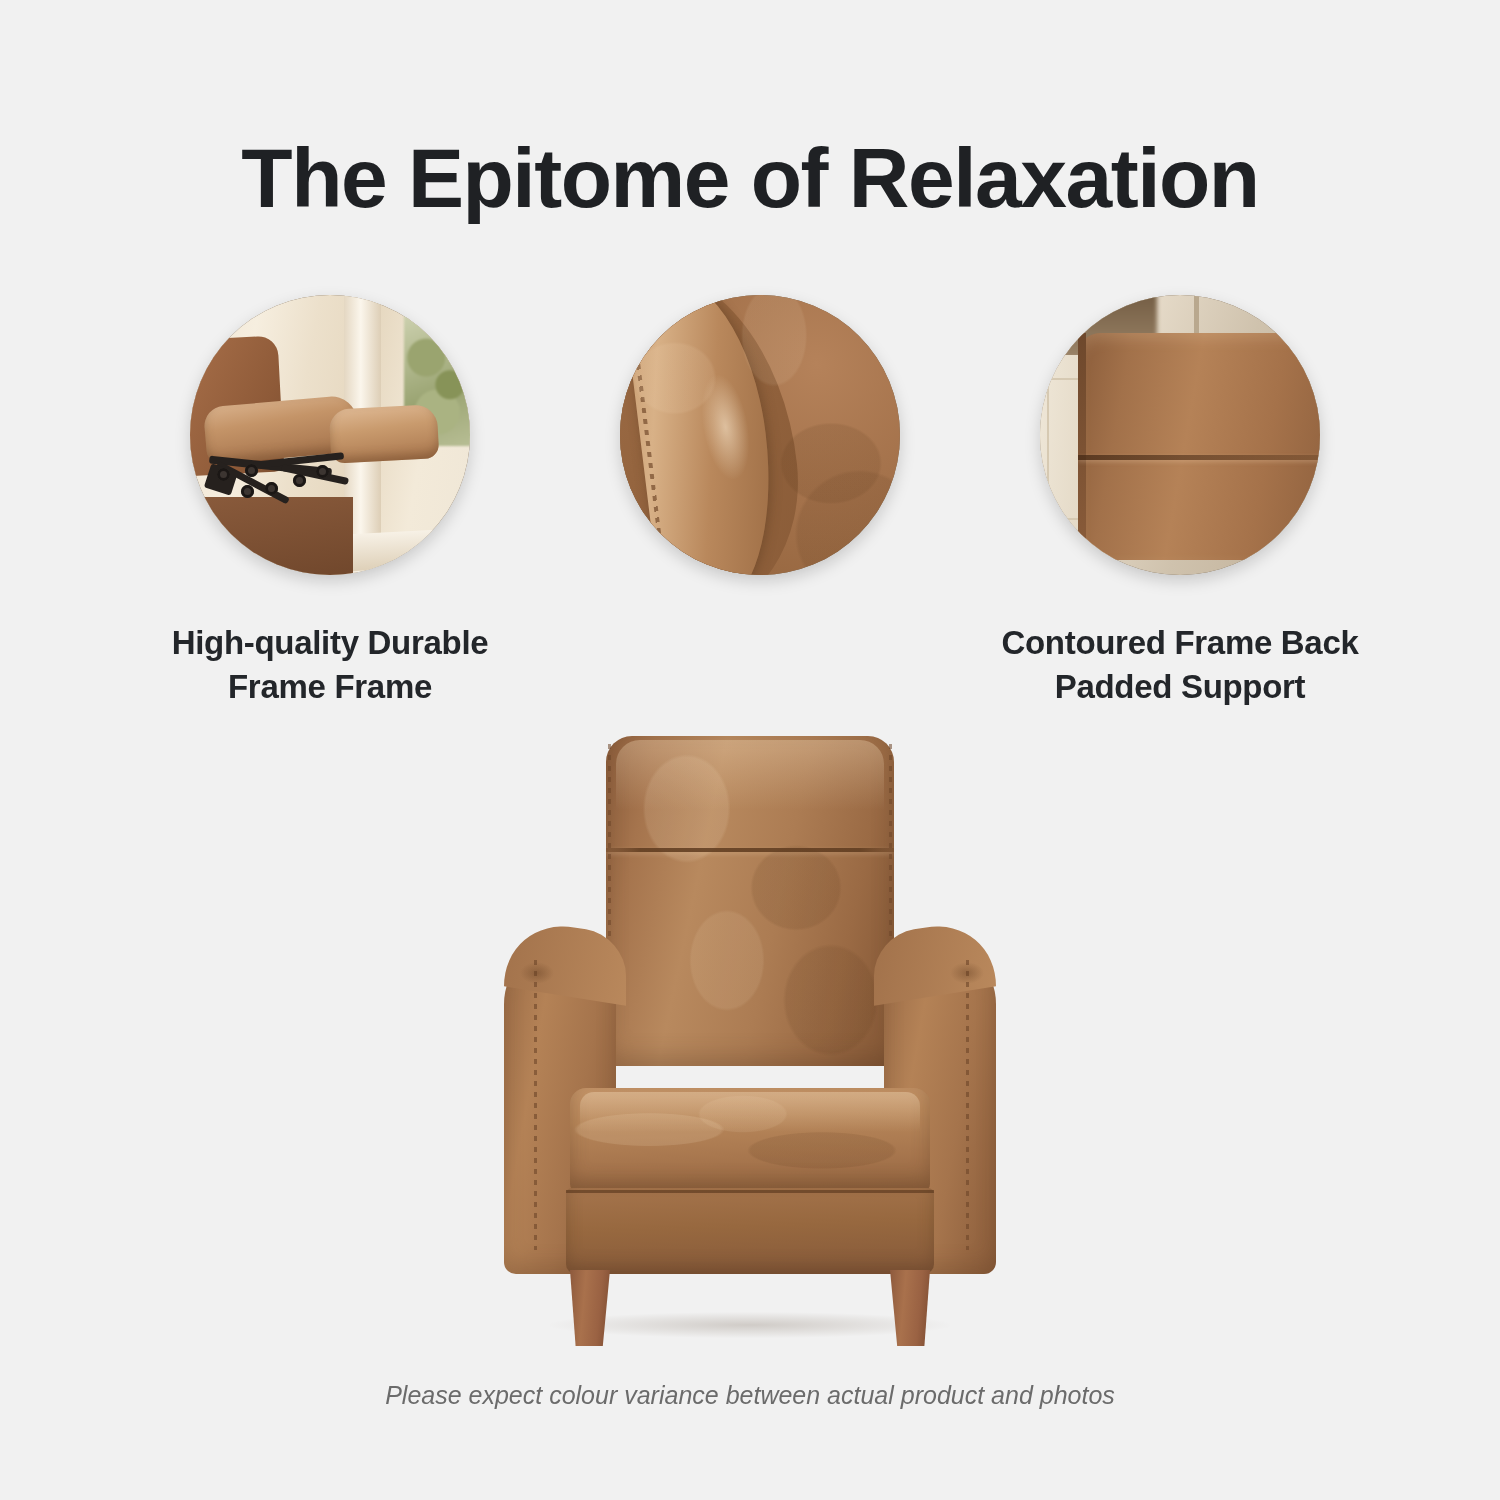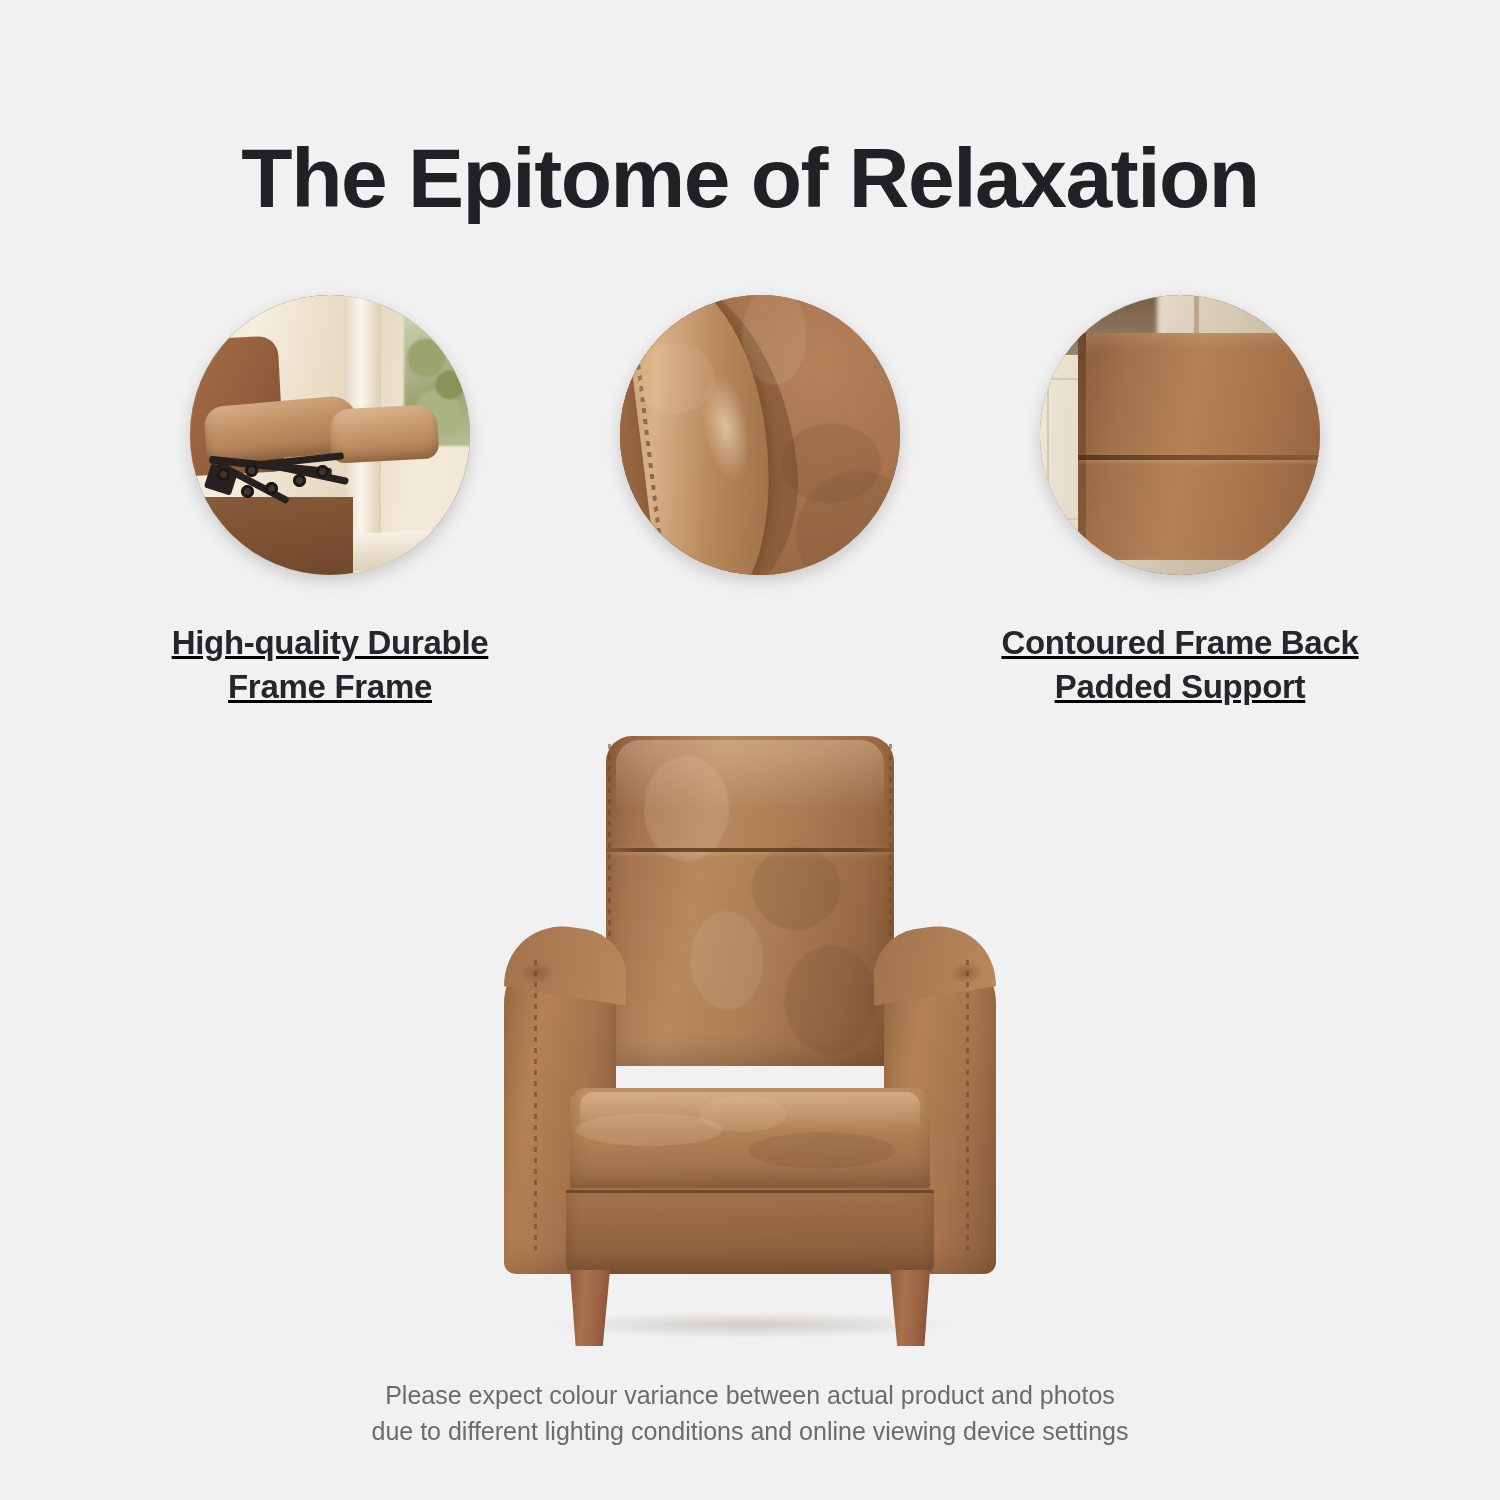--- a/index.html
+++ b/index.html
@@ -15,21 +15,21 @@
   
   .title {
     position:absolute; top:133px; left:0; width:1500px;
     text-align:center;
     font-size:84px; font-weight:bold; letter-spacing:-1.5px;
     color:#1f2124; line-height:1.08;
   }
 
   
   .features { position:absolute; top:295px; left:0; width:1500px; height:420px; }
-  .feature { position:absolute; top:0; width:420px;text-decoration:underline; }
+  .feature { position:absolute; top:0; width:420px; }
   .feature.f0 { left:120px; }
   .feature.f1 { left:550px; }
   .feature.f2 { left:970px; }
 
   .circle-wrap { position:relative; width:280px; height:280px; margin:0 auto; }
   .circle {
     position:absolute; inset:0;
     border-radius:50%;
     overflow:hidden;
     box-shadow:0 6px 16px rgba(0,0,0,0.17), 0 0 0 1.5px rgba(40,28,18,0.55) inset;
@@ -302,21 +302,21 @@
   }
   .leg.left  { left:140px; clip-path:polygon(0 0,100% 0,82% 100%,14% 100%); }
   .leg.right { left:460px; clip-path:polygon(0 0,100% 0,86% 100%,18% 100%); }
 
   
   .disclaimer {
     position:absolute; top:1378px; left:0; width:1500px;
     text-align:center;
     font-size:25px; color:#6b6b6b; line-height:1.42;
   }
-  .disclaimer div { white-space:nowrap; }
+  .disclaimer div { white-space:nowrap;font-style:italic; }
 </style>
 </head>
 <body>
 
 <div class="page">
 
   <div class="title">The Epitome of Relaxation</div>
 
   <div class="features">
 
@@ -419,16 +419,15 @@
       <div class="base"></div>
       <div class="base-seam"></div>
 
       <div class="leg left"></div>
       <div class="leg right"></div>
     </div>
   </div>
 
   <div class="disclaimer">
     <div>Please expect colour variance between actual product and photos</div>
-    <div>due to different lighting conditions and online viewing device settings</div>
   </div>
 
 </div>
 
 </body></html>

